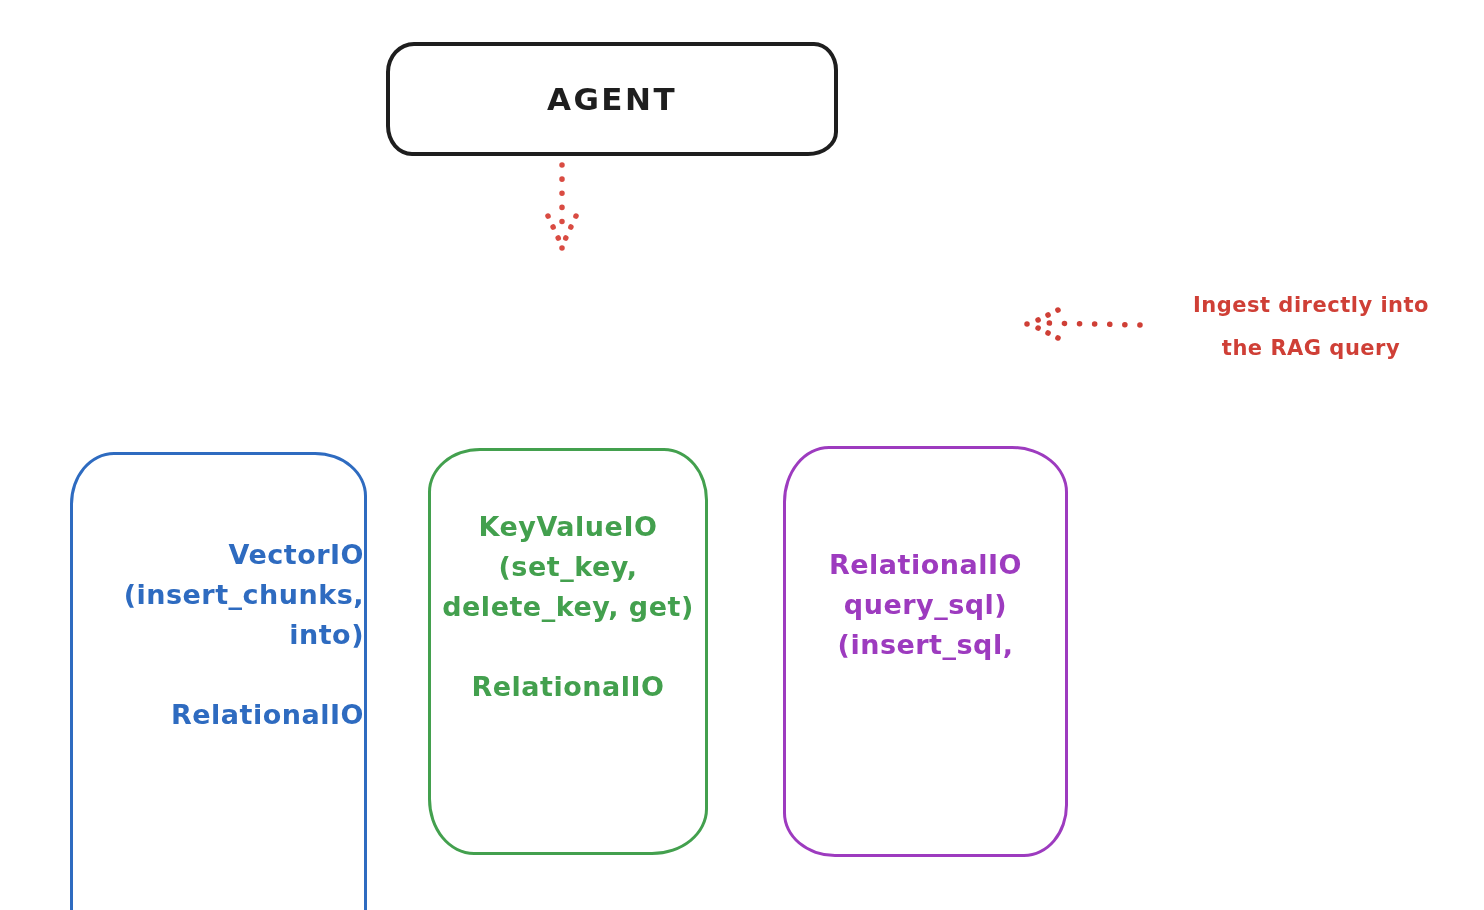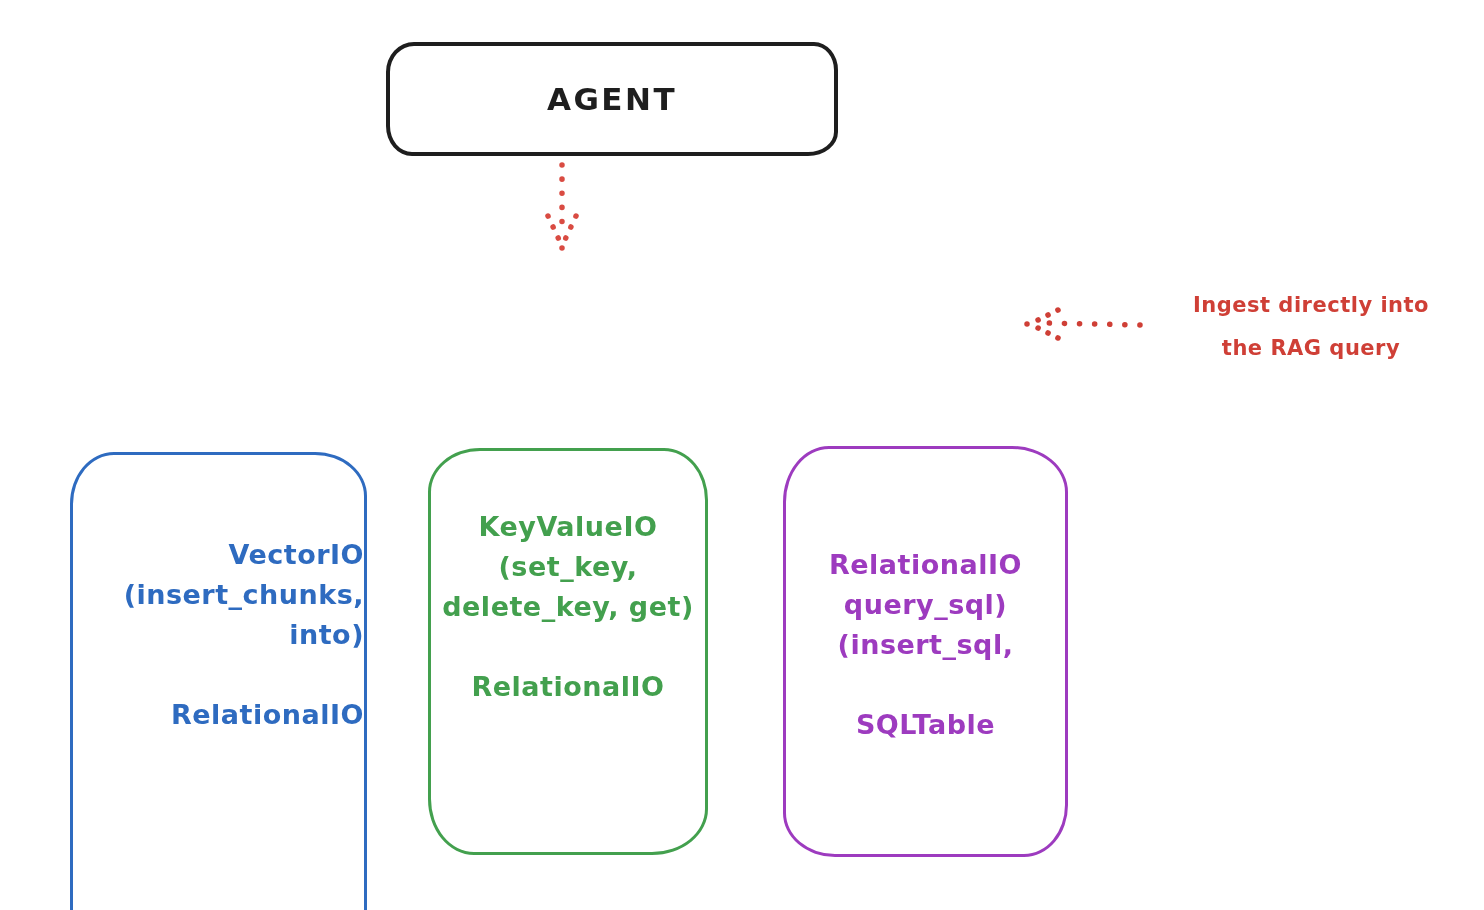--- a/index.html
+++ b/index.html
@@ -136,17 +136,16 @@
       <div>delete_key, get)</div>
       <div class="index-label">RelationalIO</div>
     </div>
   </div>
 
   <div class="backend b2">
     <div class="lines">
       <div>RelationalIO</div>
       <div>query_sql)</div>
       <div>(insert_sql,</div>
-      <div class="index-label">SQLTable</div>
     </div>
   </div>
 
 </div>
 
 </body></html>

